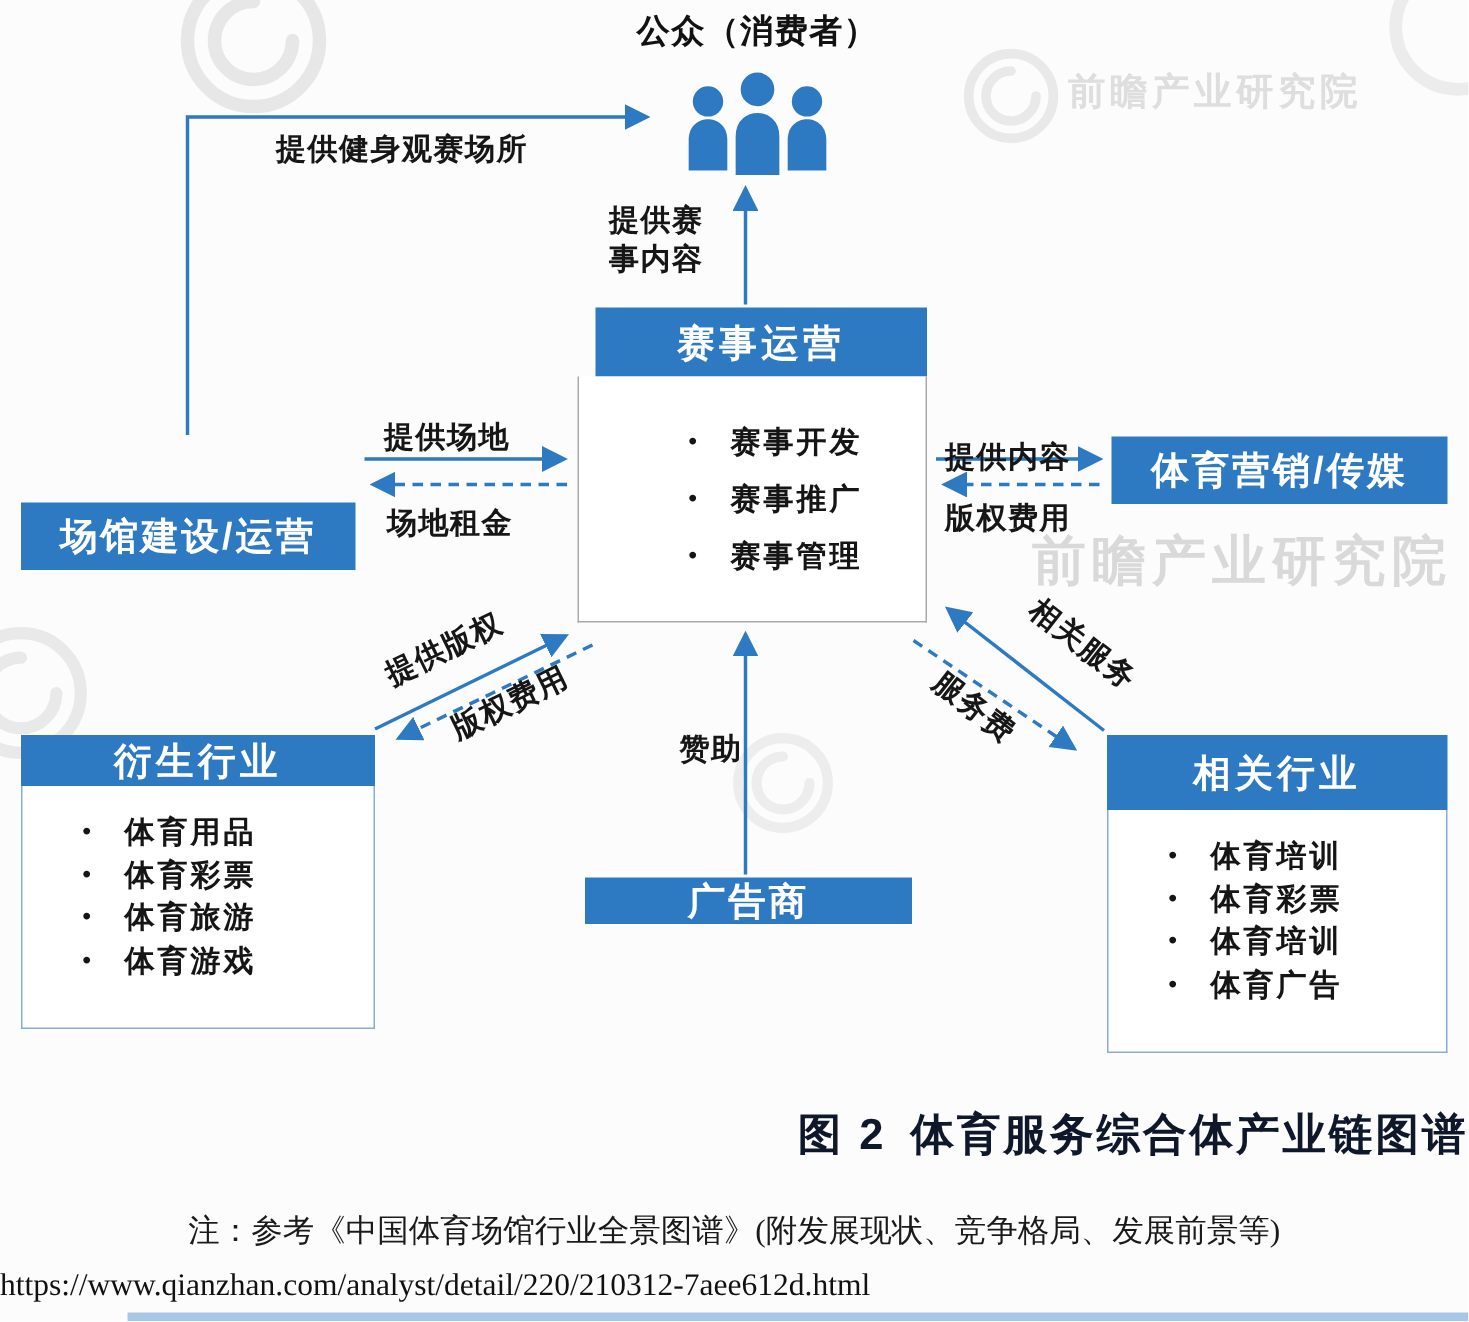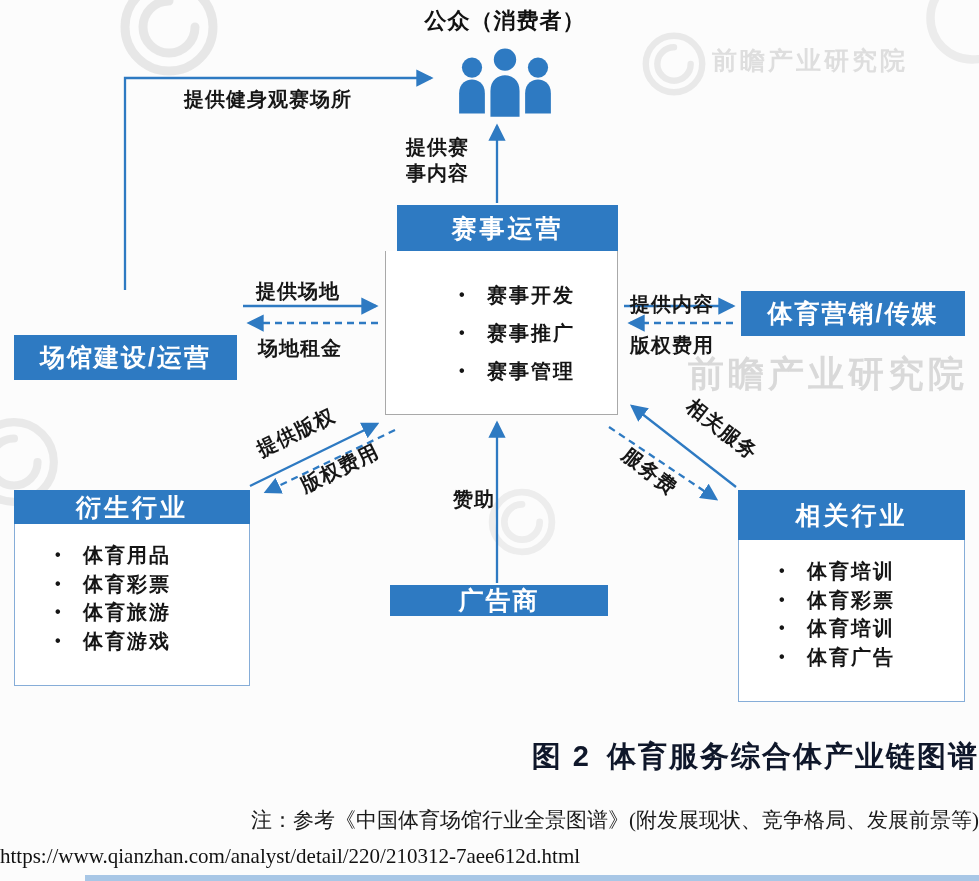--- a/index.html
+++ b/index.html
@@ -47,21 +47,21 @@
   .public-label { position:absolute; font-size:22px; font-weight:bold; color:#121212; text-align:center; letter-spacing:1px; }
   .people { position:absolute; }
   .people path, .people circle { fill:var(--box-blue,#2e7ac2); }
   
   .caption {
     position:absolute; left:0; top:737px; width:979px; text-align:right;
     font-size:29px; font-weight:bold; color:#0f172a; letter-spacing:2px;
   }
   .caption .gap { display:inline-block; width:16px; }
   .note {
-    position:absolute; left:0; top:806px; width:979px; text-align:right;
+    position:absolute; left:0; top:806px; width:979px; text-align:center;
     font-size:21px; color:#1a1a1a; font-family:"Liberation Serif","DejaVu Serif",serif;
   }
   .src-url {
     position:absolute; left:0; top:844px; width:979px; text-align:left;
     font-size:21px; color:#111; font-family:"Liberation Serif","DejaVu Serif",serif;
   }
   .bottom-bar { position:absolute; left:85px; top:875px; width:894px; height:6px; background:var(--bottom-bar,#a8c7e6); }
 </style>
 </head>
 <body>

